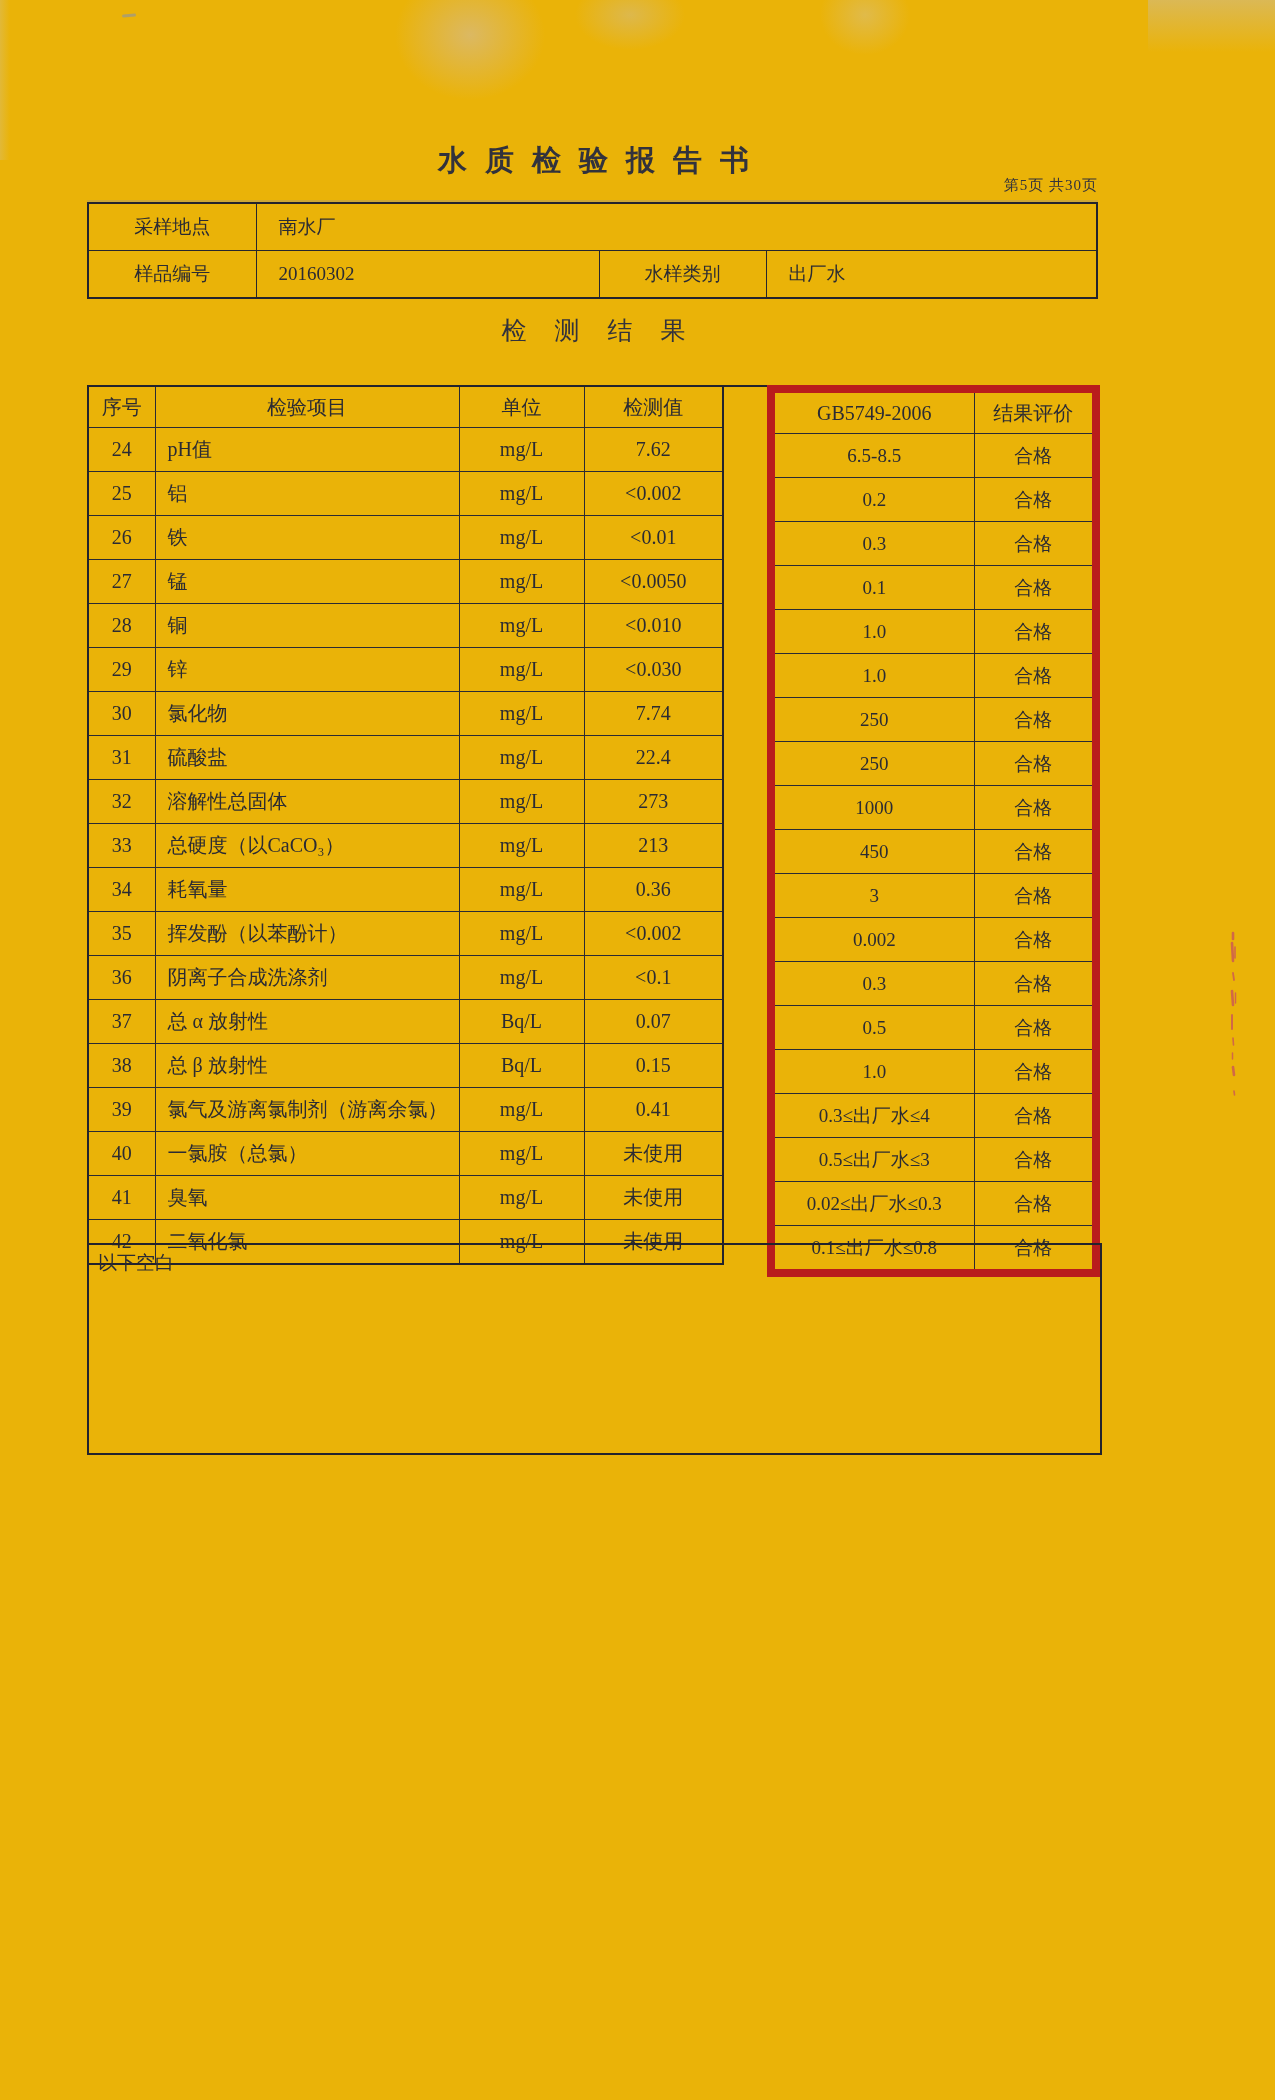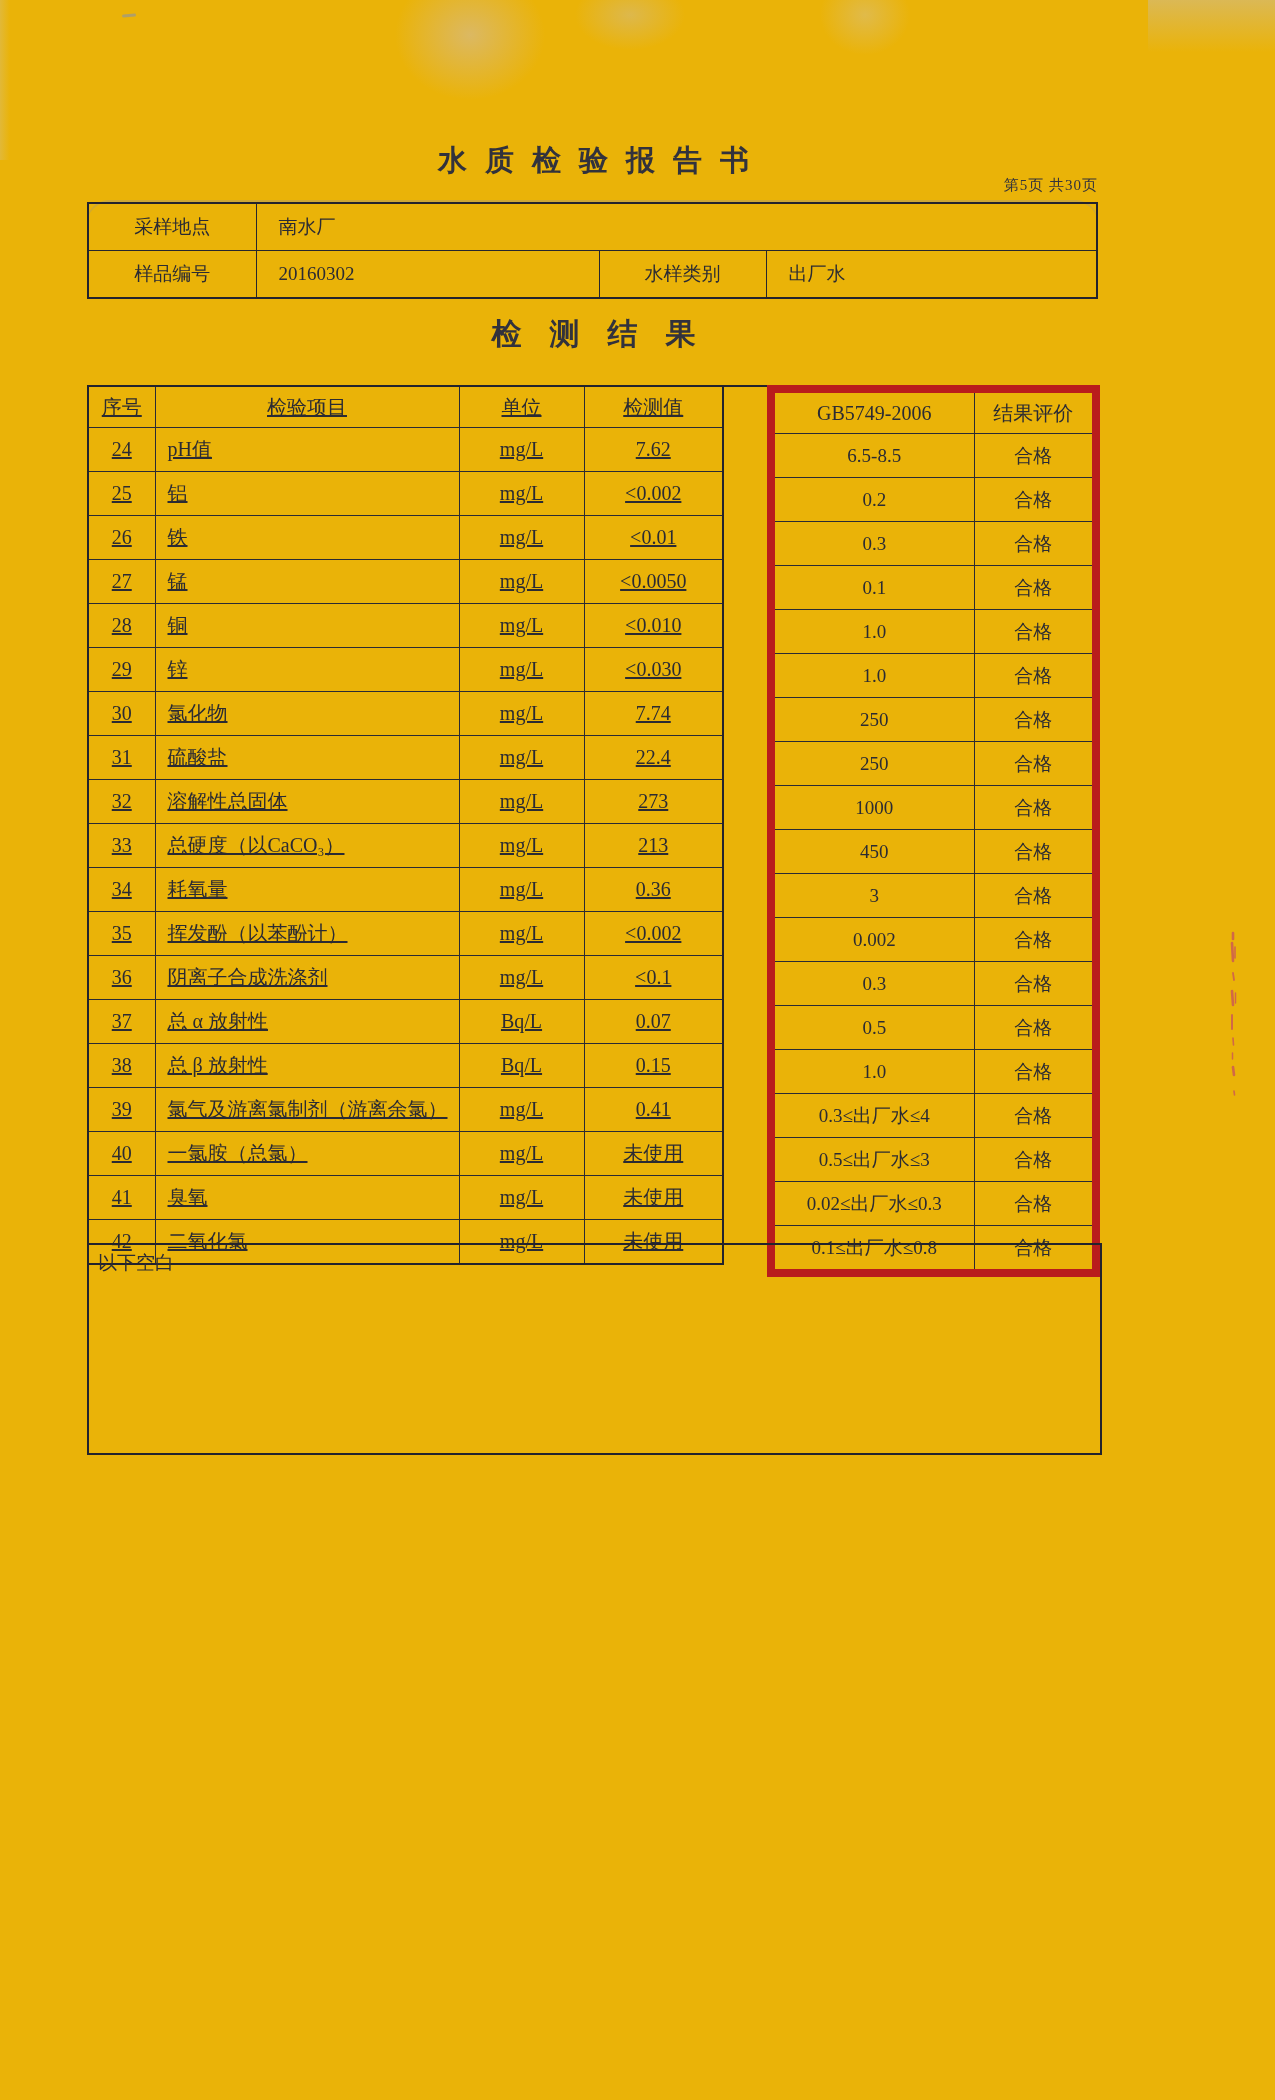--- a/index.html
+++ b/index.html
@@ -25,44 +25,43 @@
     position:absolute;left:87px;top:141px;width:1013px;margin:0;
     text-align:center;font-size:29px;font-weight:700;
     letter-spacing:18px;text-indent:18px;color:#32323c;
   }
   .page-info{
     position:absolute;top:176px;right:177px;
     font-size:15px;color:#33333d;letter-spacing:1px;
   }
   .section-title{
     position:absolute;left:87px;top:314px;width:1013px;margin:0;
-    text-align:center;font-size:30px;font-weight:700;
+    text-align:center;font-size:25px;font-weight:400;
     letter-spacing:28px;text-indent:28px;color:#32323c;
   }
 
   
   table{border-collapse:collapse;table-layout:fixed;}
   td,th{padding:0;vertical-align:middle;font-weight:normal;overflow:hidden;white-space:nowrap;}
 
   
   .sample-table{
     position:absolute;left:87px;top:202px;width:1011px;height:93px;
     font-size:19px;
     box-shadow:0 -2px 0 rgba(110,130,210,.22);
-    border-radius:22px;
   }
   .sample-table td{border:1.6px solid #26262e;height:46px;}
   .sample-table{border:2px solid #23232d;}
   .sample-table .lbl{text-align:center;}
   .sample-table .val{text-align:left;padding-left:22px;}
 
   
   .results-left{
     position:absolute;left:87px;top:385px;width:637px;
-    font-size:20px;border:2px solid #23232d;text-decoration:underline;
+    font-size:20px;border:2px solid #23232d;
   }
   .results-right{
     position:absolute;left:767px;top:385px;width:333px;
     font-size:19px;border:8px solid #b91c1c;
   }
   .results-left th,.results-left td,
   .results-right th,.results-right td{border:1.5px solid #2a2a33;}
   .results-left thead th,.results-right thead th{height:40px;text-align:center;font-size:20px;}
   .results-left tbody td,.results-right tbody td{height:43px;}
   .c-no,.c-unit,.c-value,.c-std,.c-res{text-align:center;}

